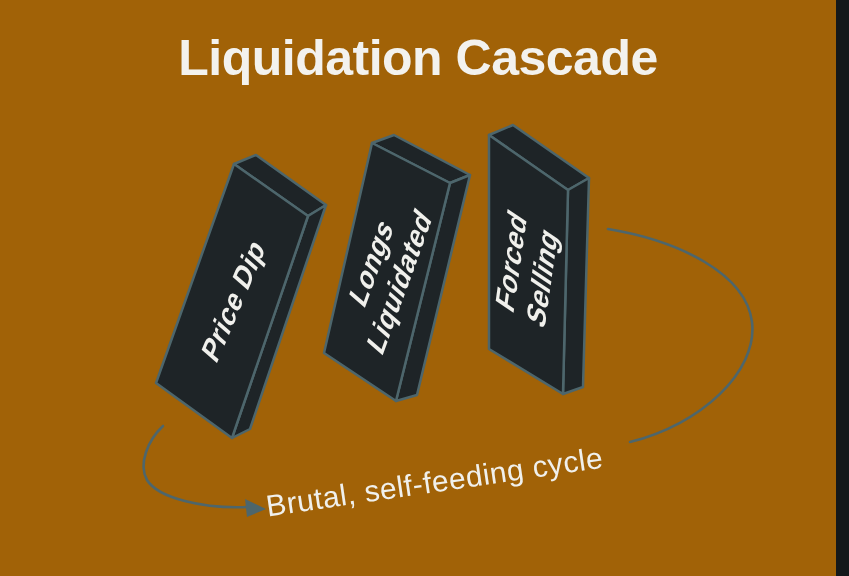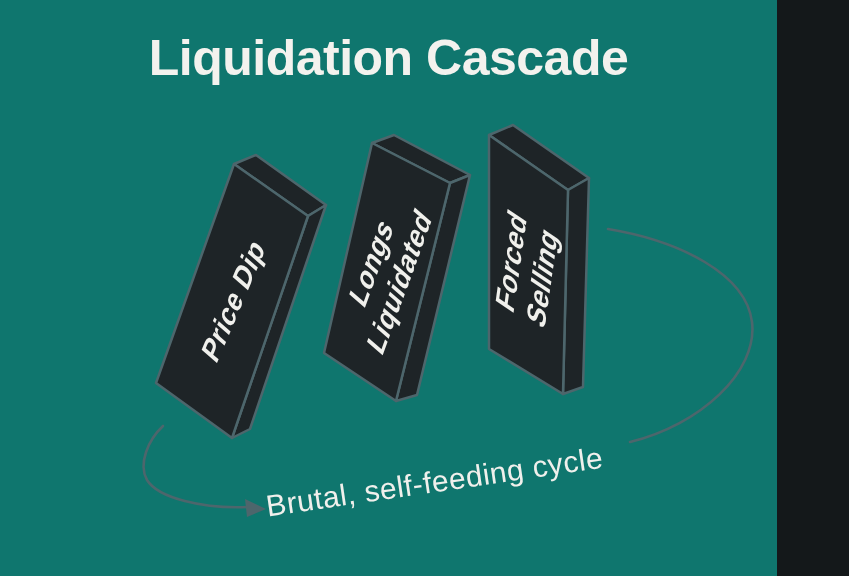--- a/index.html
+++ b/index.html
@@ -2,23 +2,23 @@
 <html><head>
 <meta charset="utf-8">
 <style>
   html, body {
     margin: 0;
     padding: 0;
     background: #14181a;
   }
   .stage {
     position: relative;
-    width: 777px;
+    width: 836px;
     height: 576px;
-    background: #0f766e;
+    background: #a16207;
     overflow: hidden;
     font-family: "Liberation Sans", sans-serif;
   }
   .title {
     position: absolute;
     top: 32px;
     left: 0;
     width: 100%;
     margin: 0;
     text-align: center;

